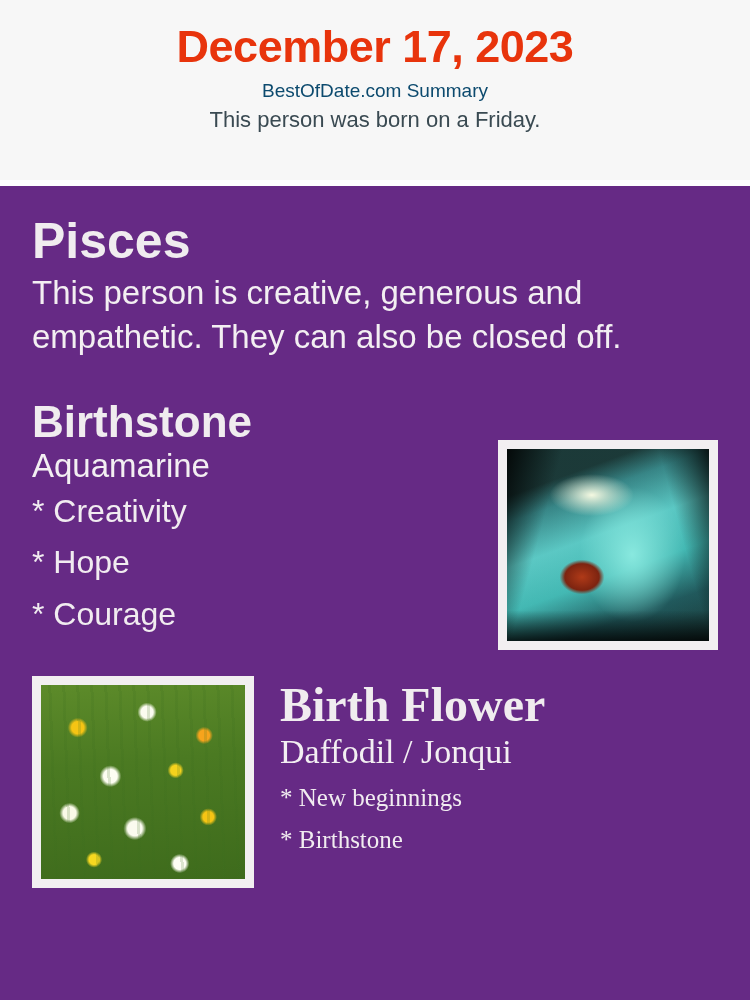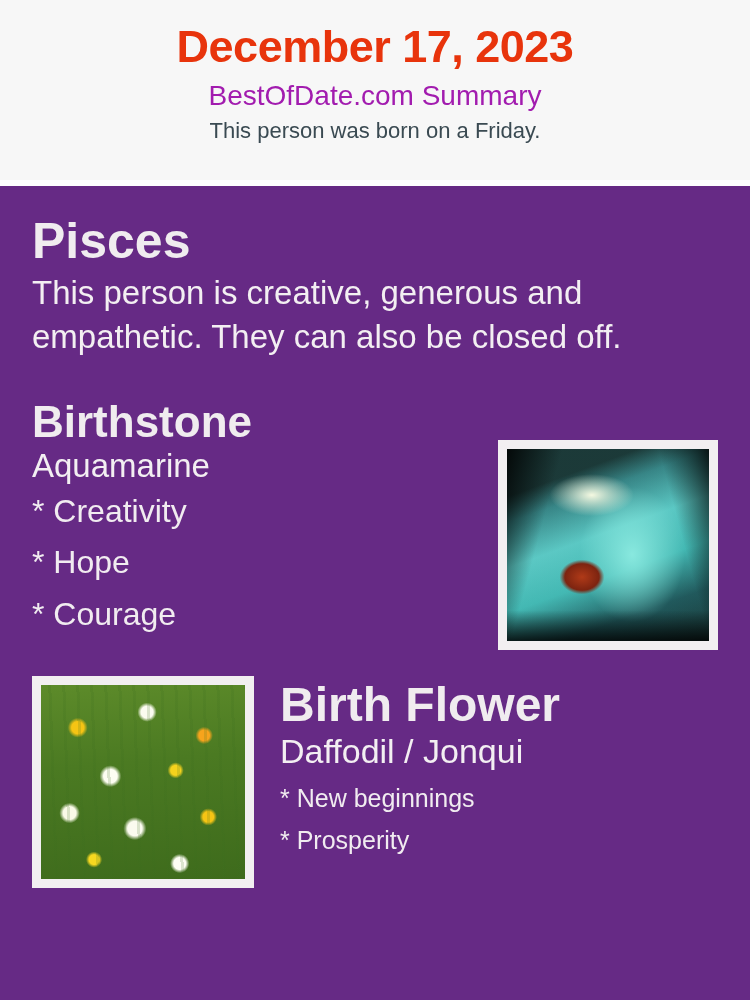--- a/index.html
+++ b/index.html
@@ -31,22 +31,22 @@
   }
   .header-date {
     color: #e8340c;
     font-size: 45px;
     font-weight: bold;
     line-height: 1.1;
     margin: 0 0 8px 0;
     letter-spacing: -0.5px;
   }
   .header-subtitle {
-    color: #a21caf;
-    font-size: 28px;
+    color: #0c4a6e;
+    font-size: 19px;
     line-height: 1.15;
     margin: 0 0 6px 0;
   }
   .header-note {
     color: #3a4a52;
     font-size: 22px;
     line-height: 1.2;
     margin: 0;
   }
 
@@ -148,20 +148,21 @@
       linear-gradient(105deg, rgba(0,0,0,0.85) 0%, rgba(0,0,0,0) 22%),
       linear-gradient(255deg, rgba(0,0,0,0.85) 0%, rgba(0,0,0,0) 20%),
       linear-gradient(0deg, rgba(0,0,0,0.8) 0%, rgba(0,0,0,0) 16%);
   }
 
   
   .flower-row {
     display: flex;
     align-items: flex-start;
     margin-top: 26px;
+    font-family: Liberation Serif, serif;
   }
   .flower-frame {
     width: 222px;
     height: 212px;
     margin-right: 26px;
   }
   .flower-img {
     width: 100%;
     height: 100%;
     position: relative;
@@ -237,18 +238,18 @@
     </div>
 
     <div class="flower-row">
       <div class="photo-frame flower-frame">
         <div class="flower-img"></div>
       </div>
       <div class="flower-text">
         <div class="section-heading">Birth Flower</div>
         <div class="section-sub">Daffodil / Jonqui</div>
         <div class="bullet">* New beginnings</div>
-        <div class="bullet">* Prosperity</div>
+        <div class="bullet">* Birthstone</div>
       </div>
     </div>
 
   </div>
 </div>
 
 </body></html>

